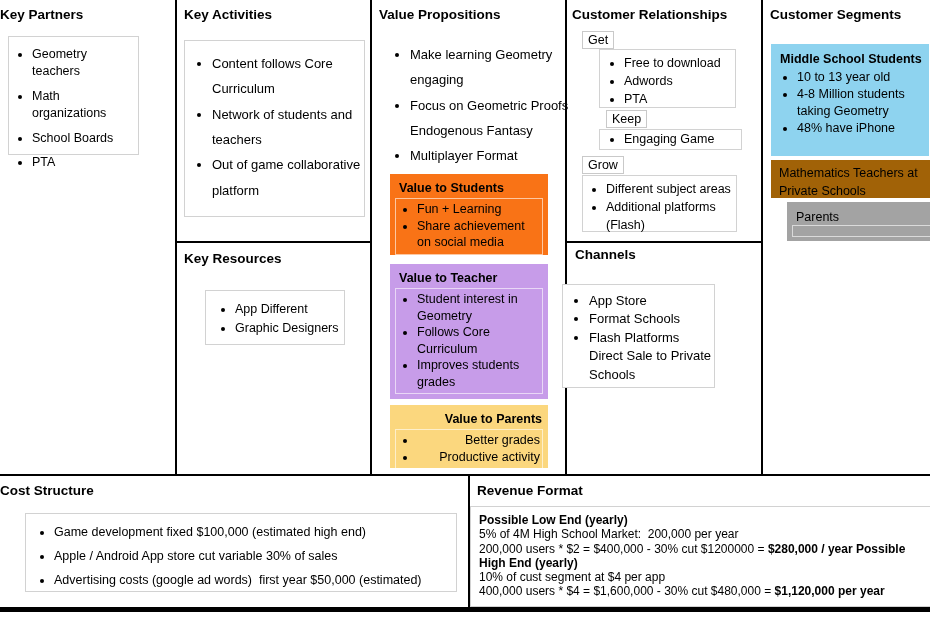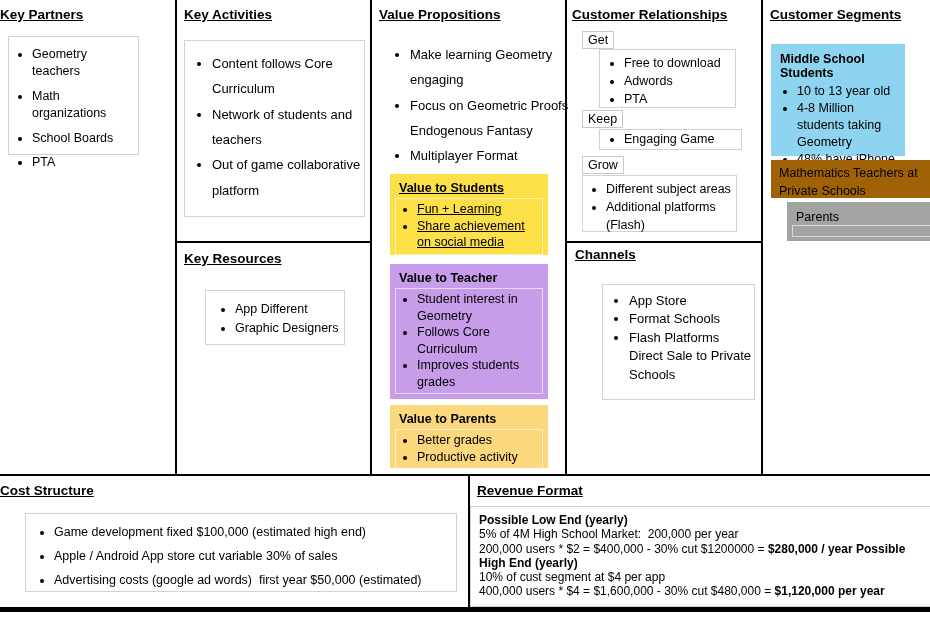--- a/index.html
+++ b/index.html
@@ -1,19 +1,19 @@
 <!DOCTYPE html>
 <html><head>
 <meta charset="utf-8">
 <style>
   *{margin:0;padding:0;box-sizing:border-box}
   body{margin:0;background:#ffffff}
   #canvas{position:relative;width:930px;height:620px;background:#fff;overflow:hidden;
           font-family:"Liberation Sans",sans-serif;color:#000}
-  .hdr{position:absolute;font-size:13.5px;font-weight:bold;text-decoration:underline;white-space:nowrap}
+  .hdr{position:absolute;font-size:13.5px;font-weight:bold;white-space:nowrap}
   .vline{position:absolute;width:2px;background:#000}
   .hline{position:absolute;height:2px;background:#000}
   .wbox{position:absolute;background:#fff;border:1px solid #d2d2d2}
   .cbox{position:absolute}
   .cbox .ttl{font-weight:bold;font-size:12.5px;padding:7px 6px 2px 9px}
   .cbox .inner{margin:1px 5px 4px 5px;border:1px solid rgba(255,255,255,0.6);padding:2px 2px 3px 0}
   ul.lst{list-style:disc;padding-left:17px;margin:0}
   ul.lst li{color:#000}
   .fs13{font-size:13px}.fs125{font-size:12.5px}
   .lh19{line-height:1.95}.lh135{line-height:1.35}.lh132{line-height:1.32}
@@ -71,89 +71,89 @@
 
   <div class="hdr" style="left:379px;top:7px">Value Propositions</div>
   <div style="position:absolute;left:393px;top:42px;width:182px">
     <ul class="lst fs13 lh19 gap0">
       <li>Make learning Geometry engaging</li>
       <li>Focus on Geometric Proofs Endogenous Fantasy</li>
       <li>Multiplayer Format</li>
     </ul>
   </div>
 
-  <div class="cbox" style="left: 390px; top: 174px; width: 158px; height: 81px; background-color: #fde047; text-decoration: underline;">
+  <div class="cbox" style="left: 390px; top: 174px; width: 158px; height: 81px; background-color: #f97316;">
     <div class="ttl">Value to Students</div>
     <div class="inner">
       <ul class="lst fs125 lh132 gap0" style="padding-left:21px">
         <li>Fun + Learning</li>
         <li>Share achievement on social media</li>
       </ul>
     </div>
   </div>
 
   <div class="cbox" style="left: 390px; top: 264px; width: 158px; height: 135px; background-color: rgb(199, 156, 233);">
     <div class="ttl">Value to Teacher</div>
     <div class="inner">
       <ul class="lst fs125 lh132 gap0" style="padding-left:21px">
         <li>Student interest in Geometry</li>
         <li>Follows Core Curriculum</li>
         <li>Improves students grades</li>
       </ul>
     </div>
   </div>
 
-  <div class="cbox" style="left: 390px; top: 405px; width: 158px; height: 63px; background-color: rgb(251, 215, 126);">
+  <div class="cbox" style="left: 390px; top: 405px; width: 158px; height: 63px; background-color: rgb(251, 215, 126); text-align: right;">
     <div class="ttl">Value to Parents</div>
     <div class="inner">
       <ul class="lst fs125 lh132 gap0" style="padding-left:21px">
         <li>Better grades</li>
         <li>Productive activity</li>
       </ul>
     </div>
   </div>
 
   <div class="hdr" style="left:572px;top:7px">Customer Relationships</div>
 
   <div class="taglabel" style="left:582px;top:31px">Get</div>
   <div class="wbox" style="left:599px;top:49px;width:137px;height:59px;padding:5px 2px 2px 5px">
     <ul class="lst fs125 lh142 gap0" style="padding-left:19px">
       <li>Free to download</li>
       <li>Adwords</li>
       <li>PTA</li>
     </ul>
   </div>
 
-  <div class="taglabel" style="left:582px;top:110px">Keep</div>
+  <div class="taglabel" style="left:606px;top:110px">Keep</div>
   <div class="wbox" style="left:599px;top:129px;width:143px;height:21px;padding:1px 2px 1px 5px">
     <ul class="lst fs125 lh142 gap0" style="padding-left:19px">
       <li>Engaging Game</li>
     </ul>
   </div>
 
   <div class="taglabel" style="left:582px;top:156px">Grow</div>
   <div class="wbox" style="left:582px;top:175px;width:155px;height:57px;padding:5px 2px 2px 5px">
     <ul class="lst fs125 lh142 gap0" style="padding-left:18px">
       <li>Different subject areas</li>
       <li>Additional platforms (Flash)</li>
     </ul>
   </div>
 
   <div class="hdr" style="left:575px;top:247px">Channels</div>
-  <div class="wbox" style="left:602px;top:284px;width:153px;height:116px;padding:7px 2px 2px 7px">
+  <div class="wbox" style="left:562px;top:284px;width:153px;height:104px;padding:7px 2px 2px 7px">
     <ul class="lst fs13 lh142 gap0" style="padding-left:19px">
       <li>App Store</li>
       <li>Format Schools</li>
       <li>Flash Platforms Direct Sale to Private Schools</li>
     </ul>
   </div>
 
   <div class="hdr" style="left:770px;top:7px">Customer Segments</div>
 
-  <div class="cbox" style="left: 771px; top: 44px; width: 134px; height: 112px; background-color: rgb(142, 211, 239);">
+  <div class="cbox" style="left: 771px; top: 44px; width: 158px; height: 112px; background-color: rgb(142, 211, 239);">
     <div class="ttl" style="padding:8px 4px 3px 9px">Middle School Students</div>
     <ul class="lst fs125 lh135 gap0" style="padding-left:26px;padding-right:4px">
       <li>10 to 13 year old</li>
       <li>4-8 Million students taking Geometry</li>
       <li>48% have iPhone</li>
     </ul>
   </div>
 
   <div class="cbox" style="left: 771px; top: 160px; width: 176px; height: 38px; background-color: #a16207;">
     <div class="plaintext">Mathematics Teachers at Private Schools</div>

